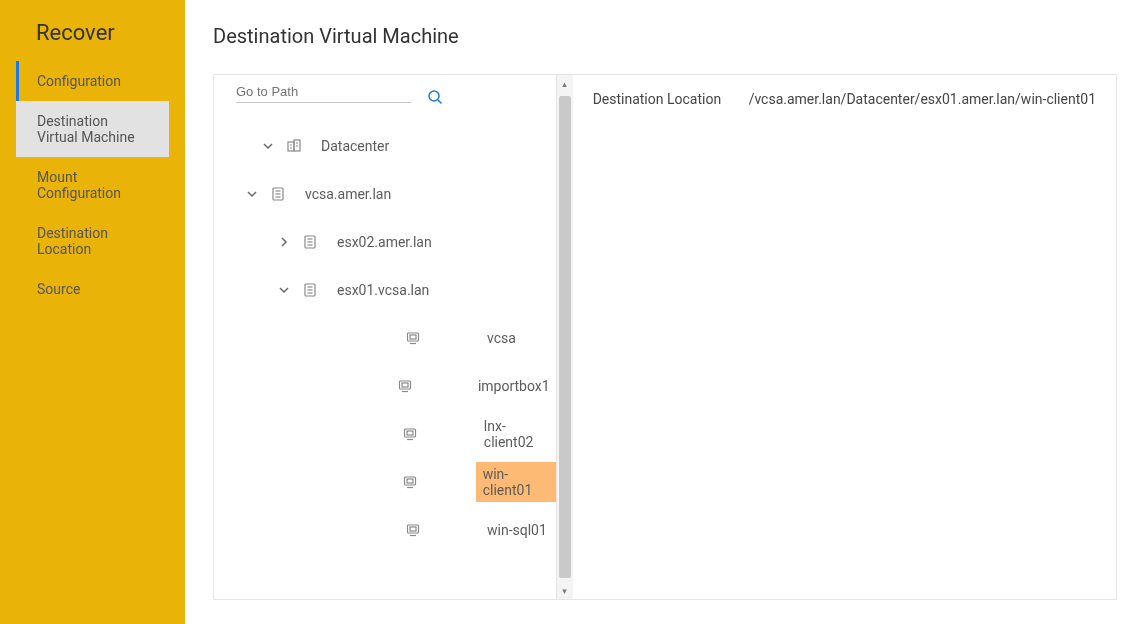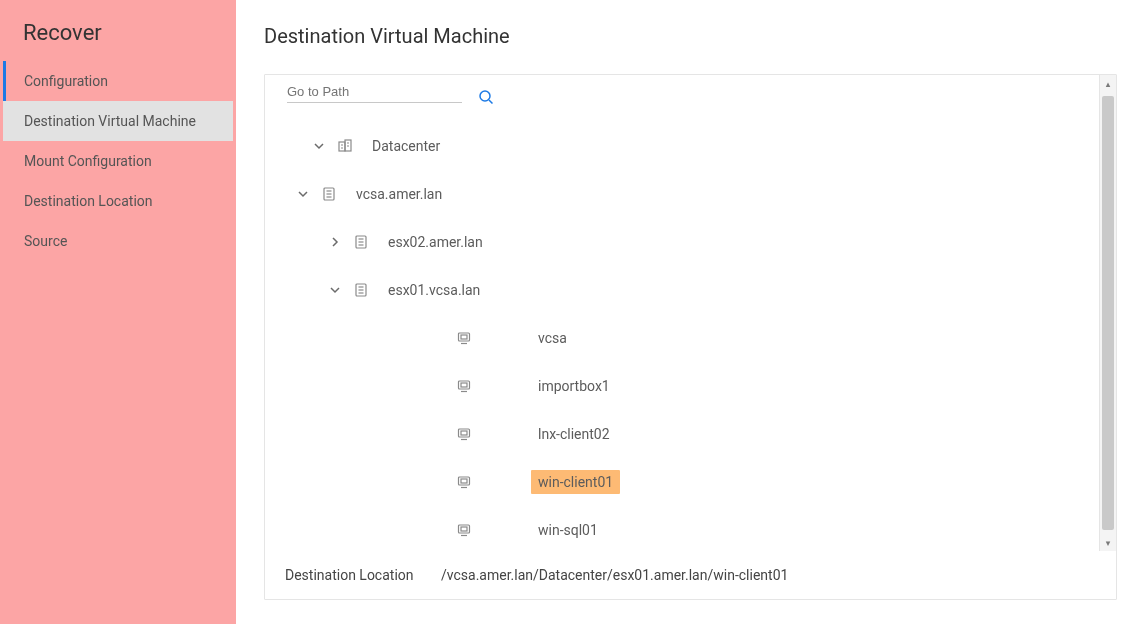--- a/index.html
+++ b/index.html
@@ -6,23 +6,23 @@
     body {
       font-family: -apple-system, BlinkMacSystemFont, "Segoe UI", Roboto, Arial, sans-serif;
       font-size: 14px;
       color: #4a4a4a;
       background: #fff;
       width: 1127px;
       height: 624px;
       display: flex;
     }
     .sidebar {
-      width: 236px;
-      background: #fca5a5;
-      padding: 20px 3px;
+      width: 185px;
+      background: #eab308;
+      padding: 20px 16px;
       flex-shrink: 0;
     }
     .sidebar-title {
       font-size: 22px;
       font-weight: 400;
       color: #333;
       padding: 0 20px 16px 20px;
     }
     .sidebar-item {
       padding: 12px 18px;
@@ -47,21 +47,21 @@
       font-weight: 400;
       color: #333;
       margin-bottom: 26px;
       padding-right: 20px;
     }
     .panel {
       border: 1px solid #e5e5e5;
       border-radius: 1px;
       flex: 1;
       display: flex;
-      flex-direction: column;
+      flex-direction: row;
       margin-right: 10px;
       overflow: hidden;
     }
     .tree-container {
       position: relative;
       flex: 1;
       overflow: hidden;
     }
     .tree-body {
       padding: 10px 16px 10px 16px;

